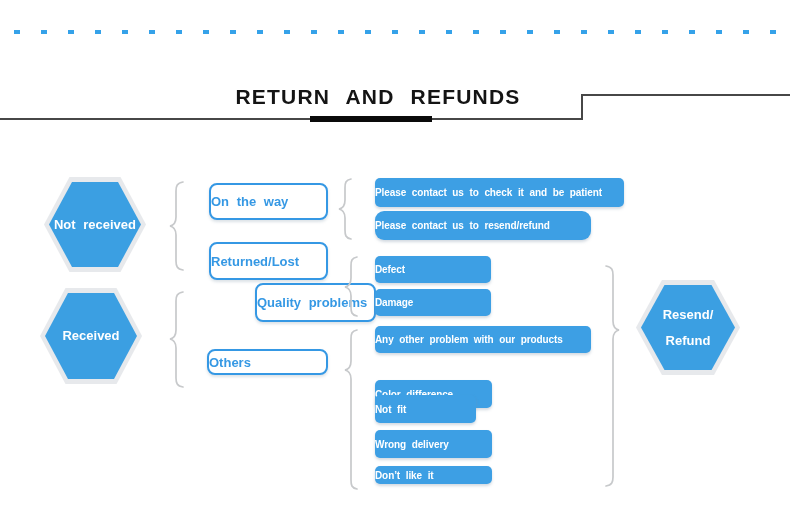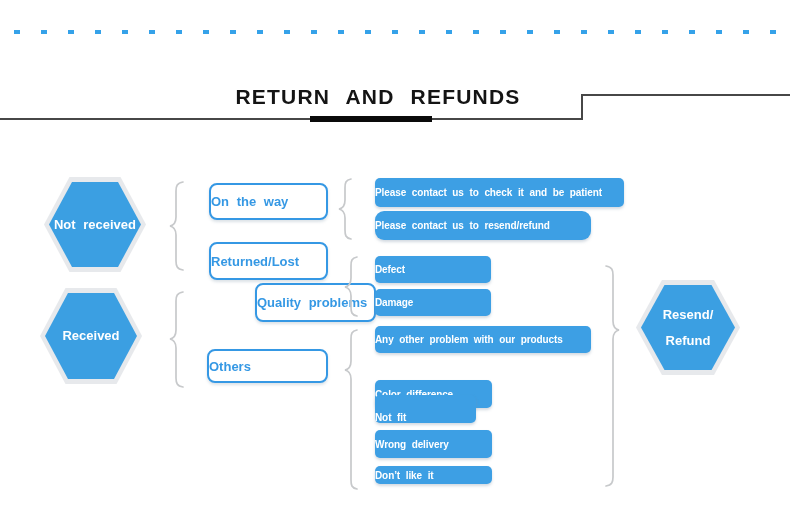--- a/index.html
+++ b/index.html
@@ -69,21 +69,21 @@
     display: flex; align-items: center; 
     color: #3598e4;
     font-weight: bold;
     font-size: 13px;
     word-spacing: 4px;
     white-space: nowrap;
   }
   .cat-on-the-way   { left: 209px; top: 183px; width: 119px; height: 37px; }
   .cat-returned     { left: 209px; top: 230px; width: 119px; height: 38px; margin-top: 12px; }
   .cat-quality      { left: 207px; top: 283px; width: 121px; height: 39px; margin-left: 48px; }
-  .cat-others       { left: 207px; top: 349px; width: 121px; height: 34px; }
+  .cat-others       { left: 207px; top: 349px; width: 121px; height: 26px; }
   
   .reason-box {
     position: absolute;
     background: #3d9fe4;
     border-radius: 5px;
     box-shadow: 0 2px 3px rgba(130,150,170,.35);
     display: flex; align-items: center;
     padding-left: 0;
     color: #ffffff;
     font-weight: bold;
@@ -91,21 +91,21 @@
     letter-spacing: -0.1px;
     word-spacing: 3px;
     white-space: nowrap;
   }
   .reason-1 { left: 375px; top: 178px; width: 249px; height: 29px; }
   .reason-2 { left: 375px; top: 211px; width: 216px; height: 29px; border-radius: 9px; }
   .reason-3 { left: 375px; top: 256px; width: 116px; height: 27px; }
   .reason-4 { left: 375px; top: 289px; width: 116px; height: 27px; }
   .reason-5 { left: 375px; top: 326px; width: 216px; height: 27px; }
   .reason-6 { left: 375px; top: 360px; width: 117px; height: 28px; margin-top: 20px; }
-  .reason-7 { left: 375px; top: 395px; width: 101px; height: 28px; align-items: flex-end; }
+  .reason-7 { left: 375px; top: 395px; width: 101px; height: 28px; }
   .reason-8 { left: 375px; top: 430px; width: 117px; height: 28px; }
   .reason-9 { left: 375px; top: 466px; width: 117px; height: 18px; }
   
   .brace { position: absolute; }
   .brace path { fill: none; stroke: #c7c9cb; stroke-width: 1.7; stroke-linecap: round; }
   .brace-1 { left: 167px; top: 180px; }
   .brace-2 { left: 336px; top: 177px; }
   .brace-3 { left: 342px; top: 255px; }
   .brace-4 { left: 167px; top: 290px; }
   .brace-5 { left: 342px; top: 328px; }

